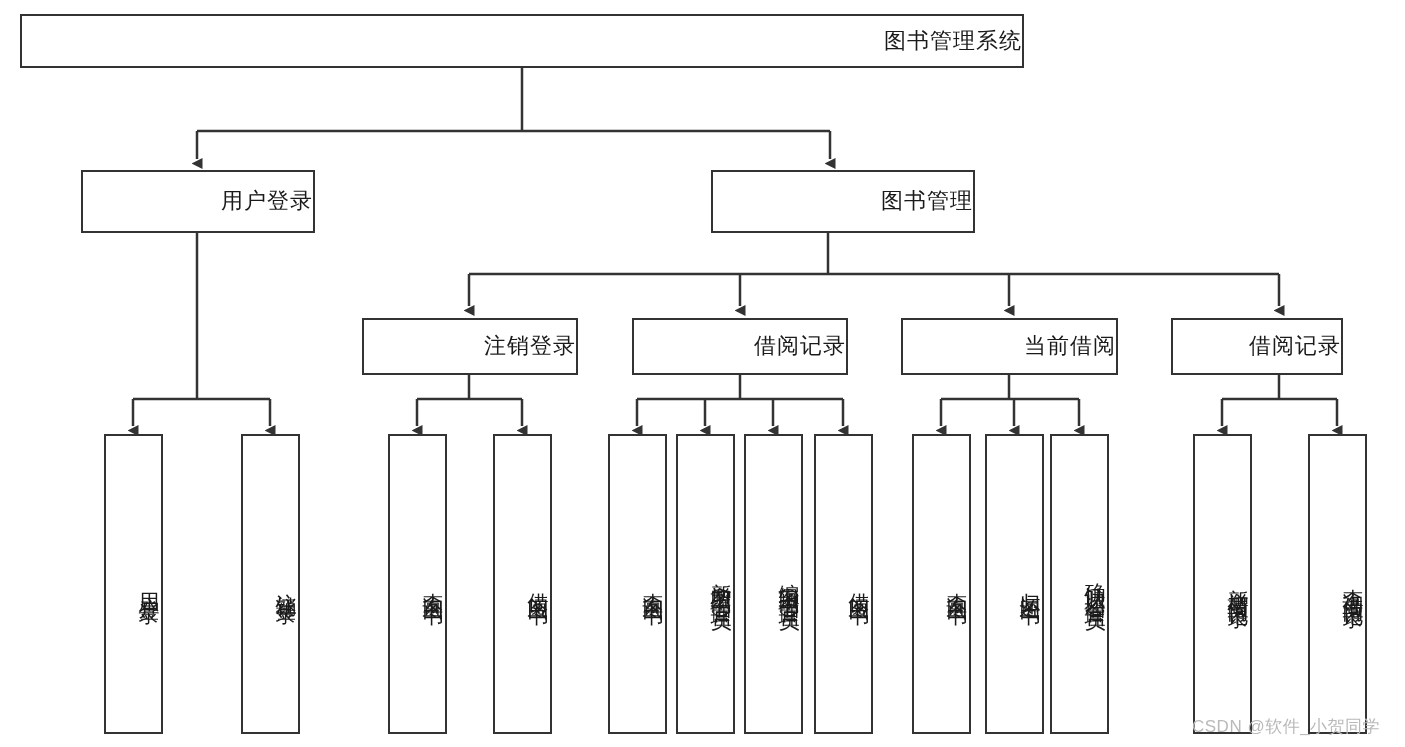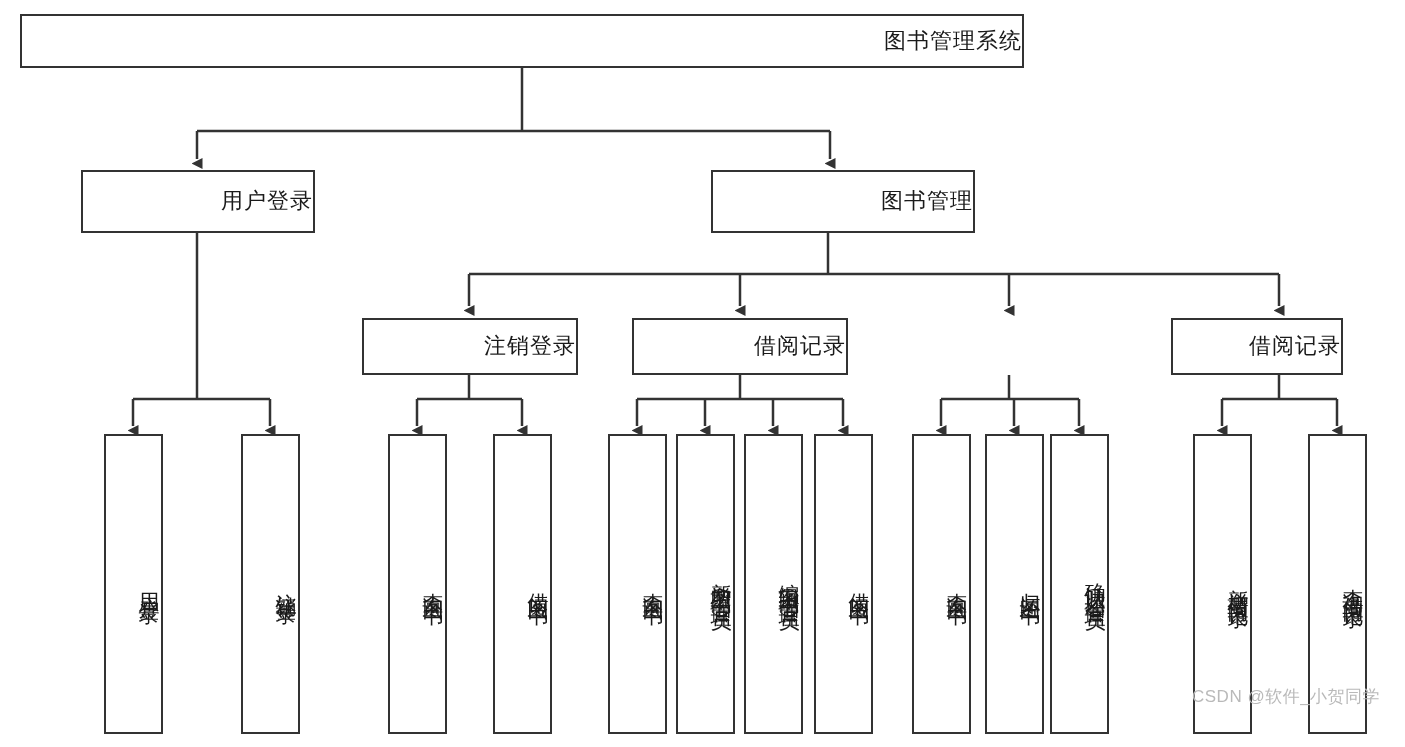--- a/index.html
+++ b/index.html
@@ -127,20 +127,23 @@
   <div class="node h" style="left:711px; top:170px; width:264px; height:63px;">
     <span>图书管理</span>
   </div>
 
   <div class="node h" style="left:362px; top:318px; width:216px; height:57px;">
     <span>注销登录</span>
   </div>
   <div class="node h" style="left:632px; top:318px; width:216px; height:57px;">
     <span>借阅记录</span>
   </div>
+  <div class="node h" style="left:901px; top:318px; width:217px; height:57px;">
+    <span>当前借阅</span>
+  </div>
   <div class="node h" style="left:1171px; top:318px; width:172px; height:57px;">
     <span>借阅记录</span>
   </div>
 
   <div class="node v" style="left:104px; top:434px; width:59px; height:300px;">
     <span class="vtext">用户登录</span>
   </div>
   <div class="node v" style="left:241px; top:434px; width:59px; height:300px;">
     <span class="vtext">注销登录</span>
   </div>
@@ -175,15 +178,15 @@
     <span class="vtext">确认归还（管理员）</span>
   </div>
 
   <div class="node v" style="left:1193px; top:434px; width:59px; height:300px;">
     <span class="vtext">新增借阅记录</span>
   </div>
   <div class="node v" style="left:1308px; top:434px; width:59px; height:300px;">
     <span class="vtext">查询借阅记录</span>
   </div>
 
-  <div class="watermark" style="left:1192px; top:685px;">CSDN @软件_小贺同学</div>
+  <div class="watermark" style="left:1192px; top:715px;">CSDN @软件_小贺同学</div>
 
 </div>
 
 </body></html>

